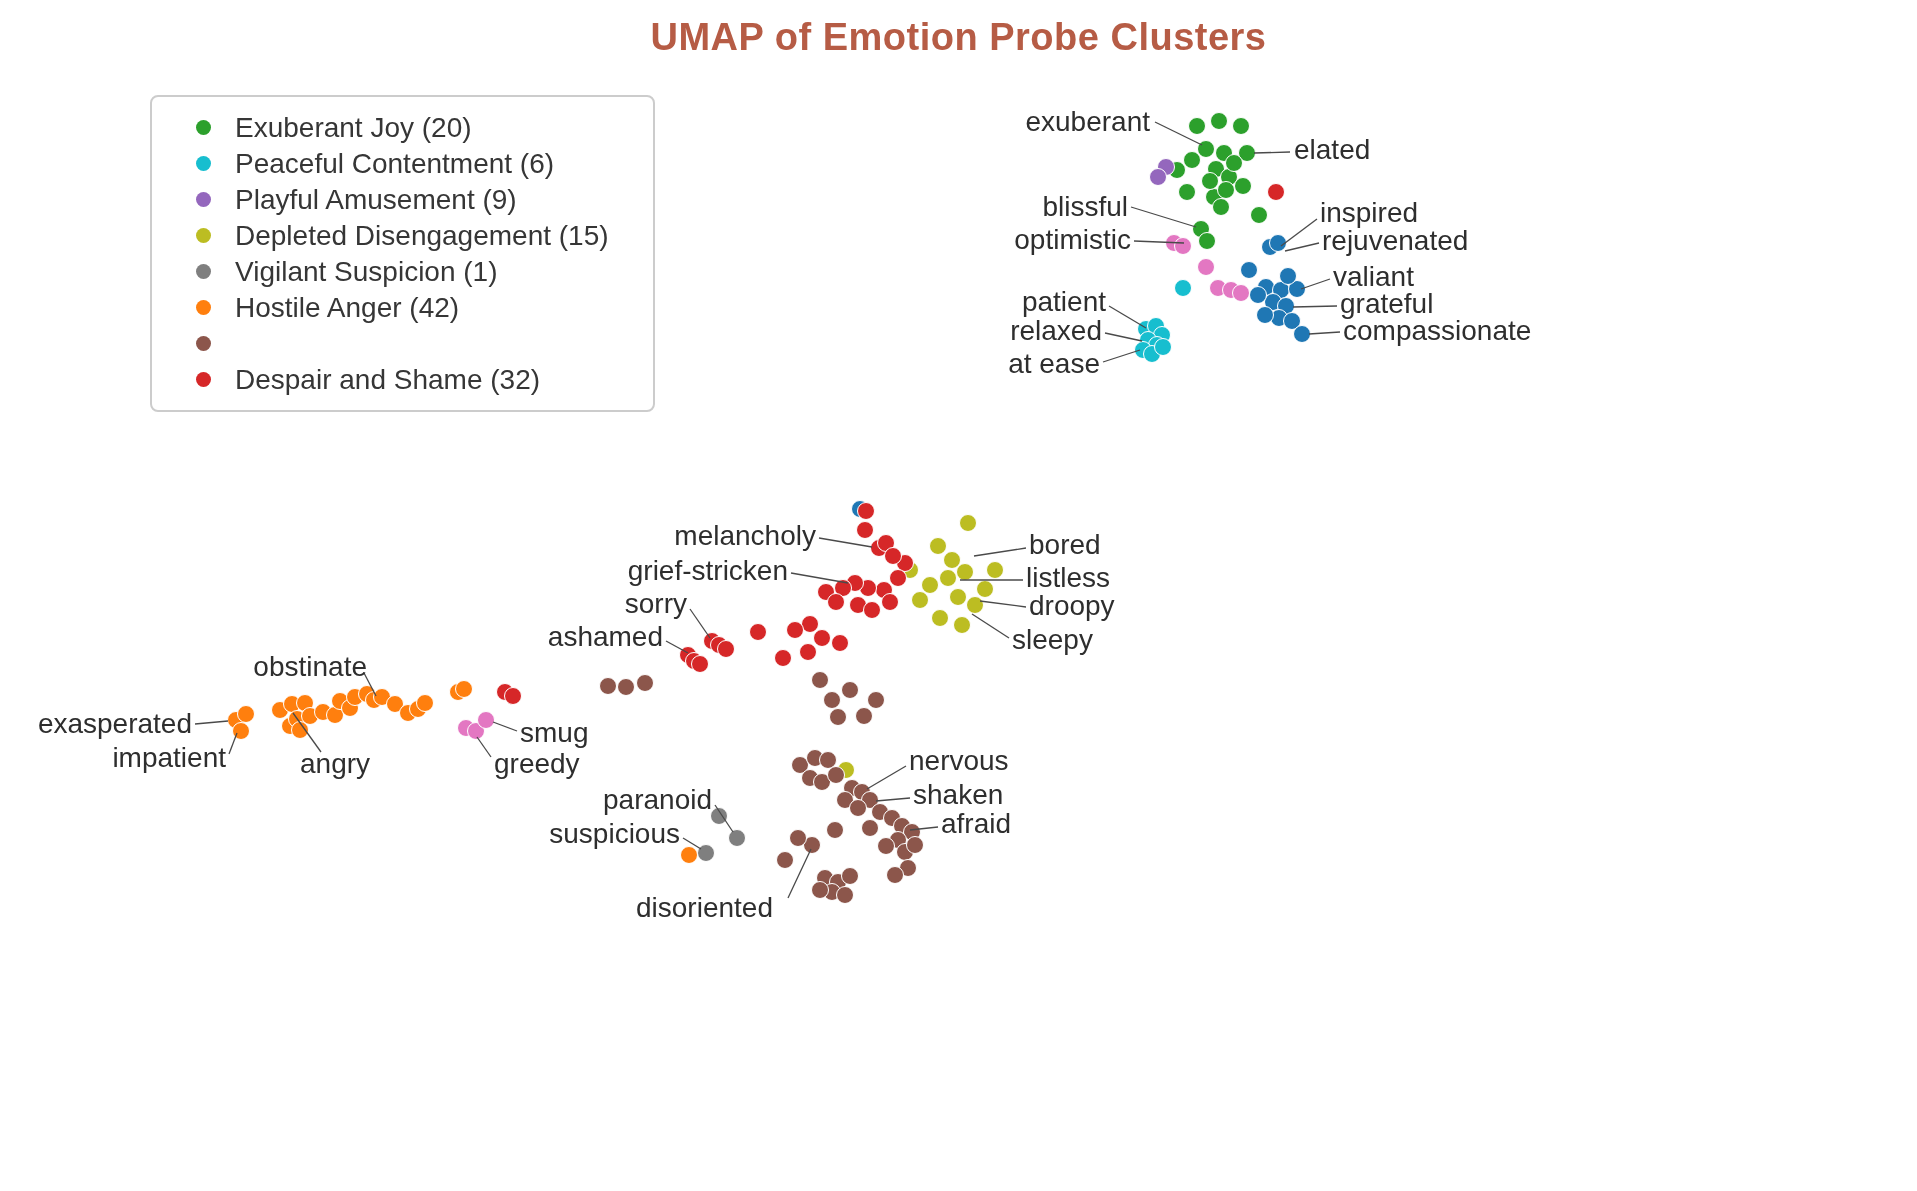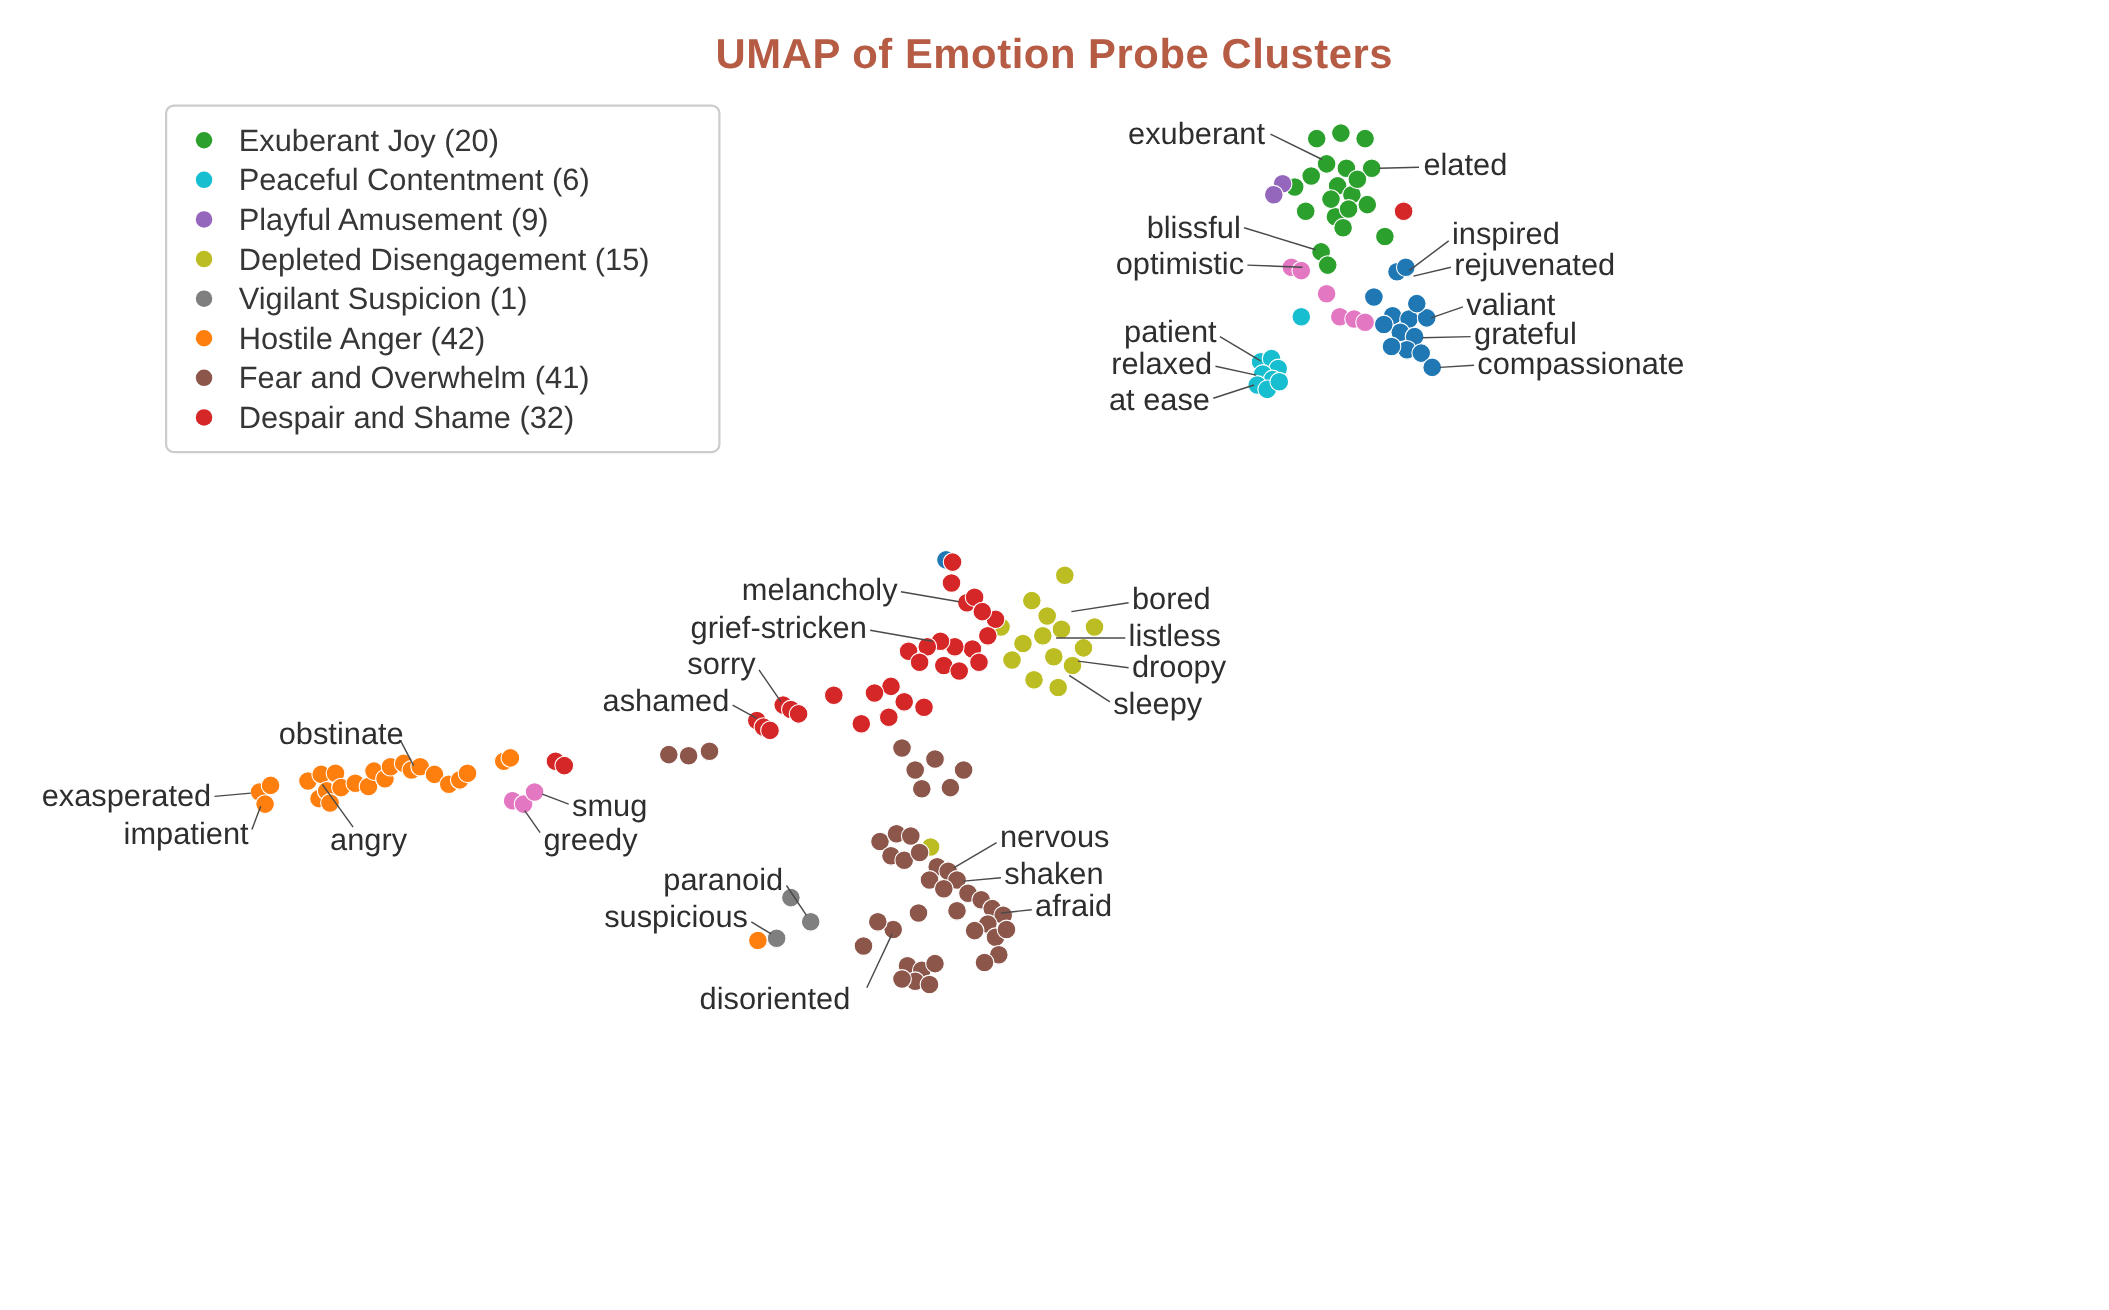--- a/index.html
+++ b/index.html
@@ -13,21 +13,21 @@
     font-family: "Liberation Sans", sans-serif;
   }
   .figure {
     position: relative;
     width: 1917px;
     height: 1191px;
     background: #ffffff;
   }
   .chart-title {
     position: absolute;
-    top: 29px;
+    top: 16px;
     left: 0;
     width: 100%;
     text-align: center;
     font-size: 38px;
     font-weight: 700;
     letter-spacing: 0.5px;
     color: #b65c45;
     margin: 0;
   }
   svg.plot {
@@ -38,21 +38,21 @@
     height: 1191px;
   }
   .legend {
     position: absolute;
     left: 150px;
     top: 95px;
     width: 505px;
     background: #ffffff;
     border: 2px solid #cccccc;
     border-radius: 8px;
-    padding: 16px 26px;
+    padding: 16px 44px;
     display: flex;
     flex-direction: column;
     gap: 7px;
     z-index: 5;
   }
   .legend-row {
     display: flex;
     align-items: center;
     gap: 24px;
     height: 29px;
@@ -344,20 +344,19 @@
       <div class="legend-row">
         <span class="legend-dot" style="background: rgb(127, 127, 127);"></span>
         <span class="legend-label">Vigilant Suspicion (1)</span>
       </div>
       <div class="legend-row">
         <span class="legend-dot" style="background: rgb(255, 127, 14);"></span>
         <span class="legend-label">Hostile Anger (42)</span>
       </div>
       <div class="legend-row">
         <span class="legend-dot" style="background: rgb(140, 86, 75);"></span>
-        <span class="legend-label">Fear and Overwhelm (41)</span>
       </div>
       <div class="legend-row">
         <span class="legend-dot" style="background: rgb(214, 39, 40);"></span>
         <span class="legend-label">Despair and Shame (32)</span>
       </div>
     </div>
 </div>
 
 </body></html>

